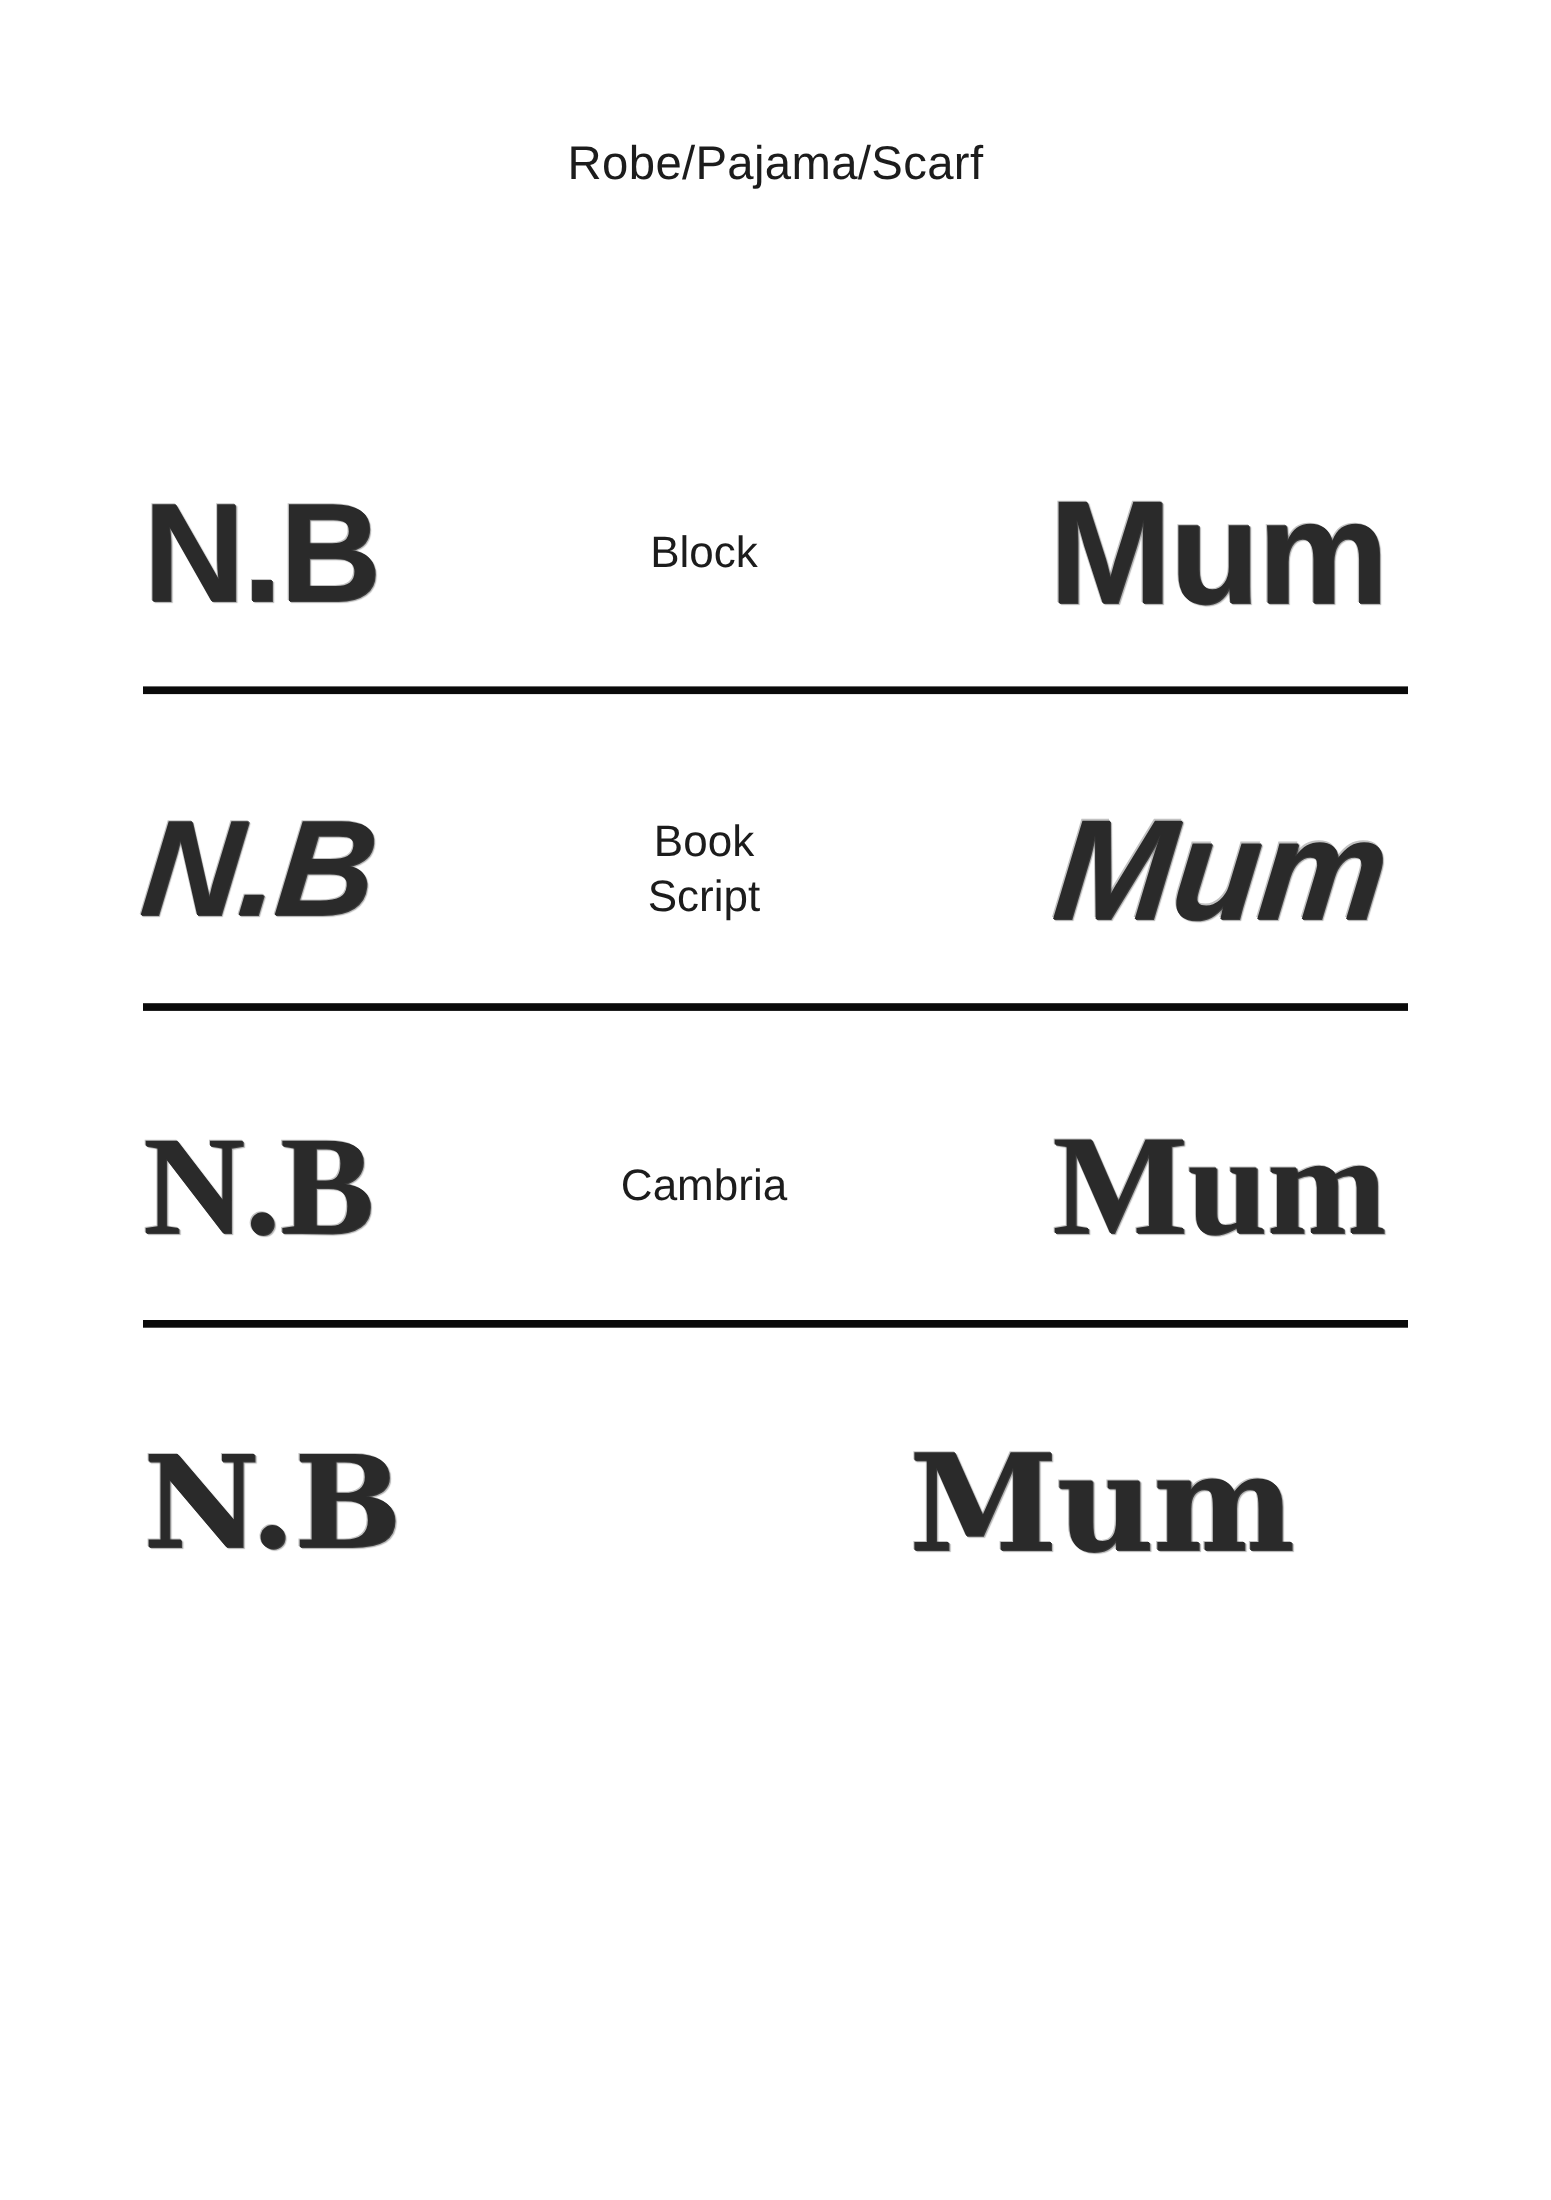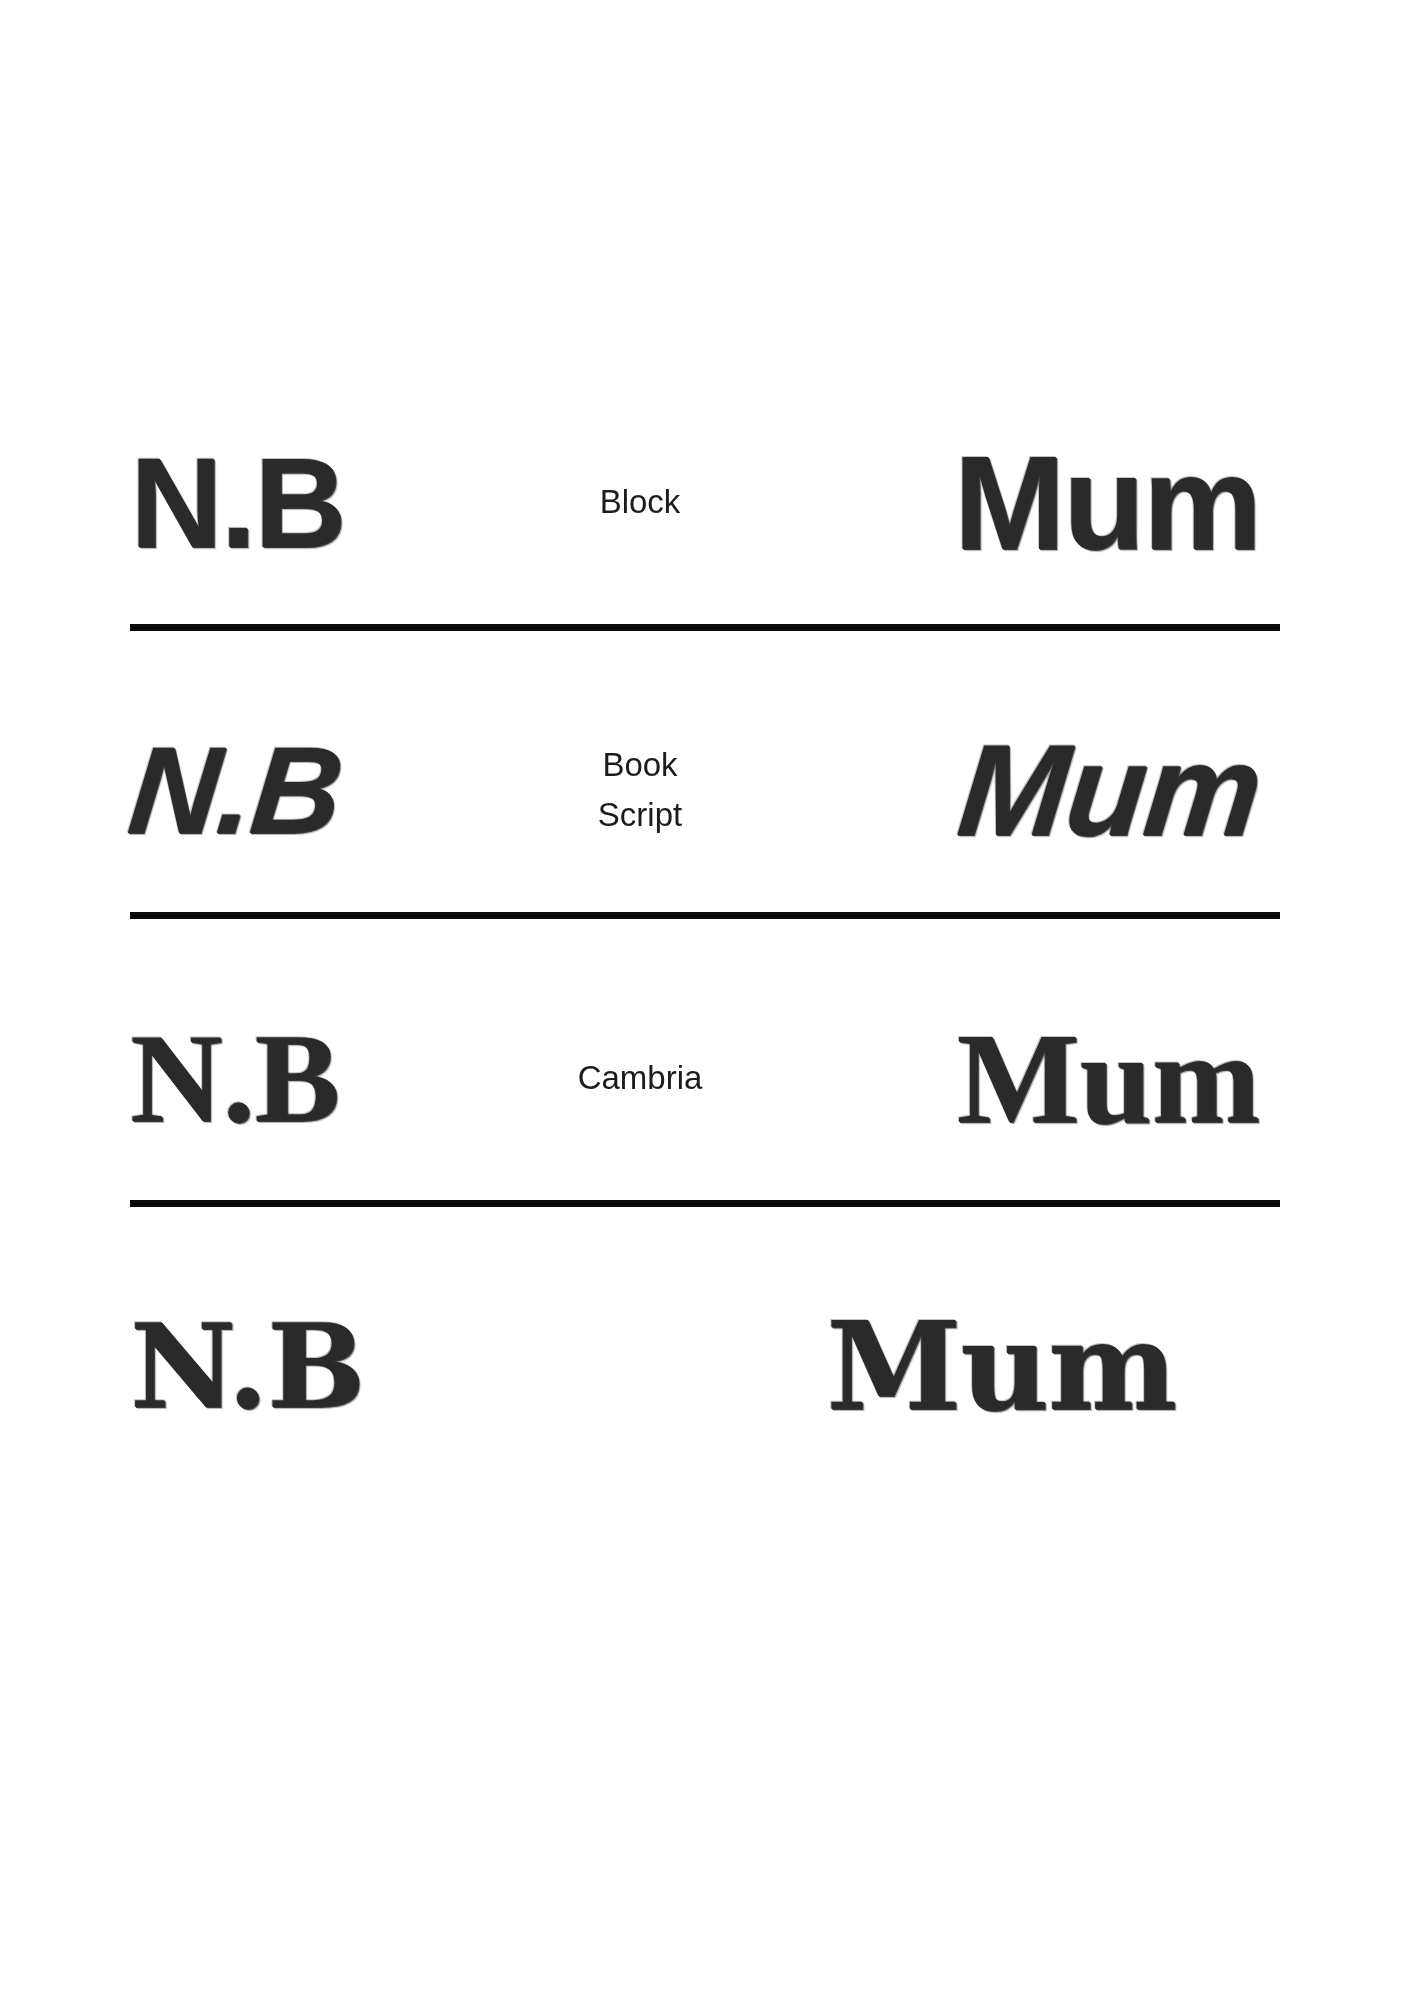--- a/index.html
+++ b/index.html
@@ -73,21 +73,21 @@
     text-align: left;
   }
   .sample-right {
     width: 500px;
     text-align: right;
   }
   .label {
     flex: 0 0 auto;
     width: 240px;
     text-align: center;
-    font-size: 33px;
+    font-size: 40px;
     line-height: 50px;
     font-weight: 400;
     color: #1c1c1c;
     font-family: "Liberation Sans", sans-serif;
   }
 
   
   .stitch {
     color: #2a2a2a;
     text-shadow:
@@ -153,20 +153,21 @@
   }
 
   .row-gap-top { height: 44px; }
 </style>
 </head>
 <body>
 
 <div class="page">
 
   <div class="title-block">
+    <div class="title-line">Robe/Pajama/Scarf</div>
   </div>
 
   <div class="rows">
 
     <div class="font-row">
       <div class="row-inner">
         <div class="sample sample-left stitch f-block">N.B</div>
         <div class="label">Block</div>
         <div class="sample sample-right stitch f-block big">Mum</div>
       </div>

